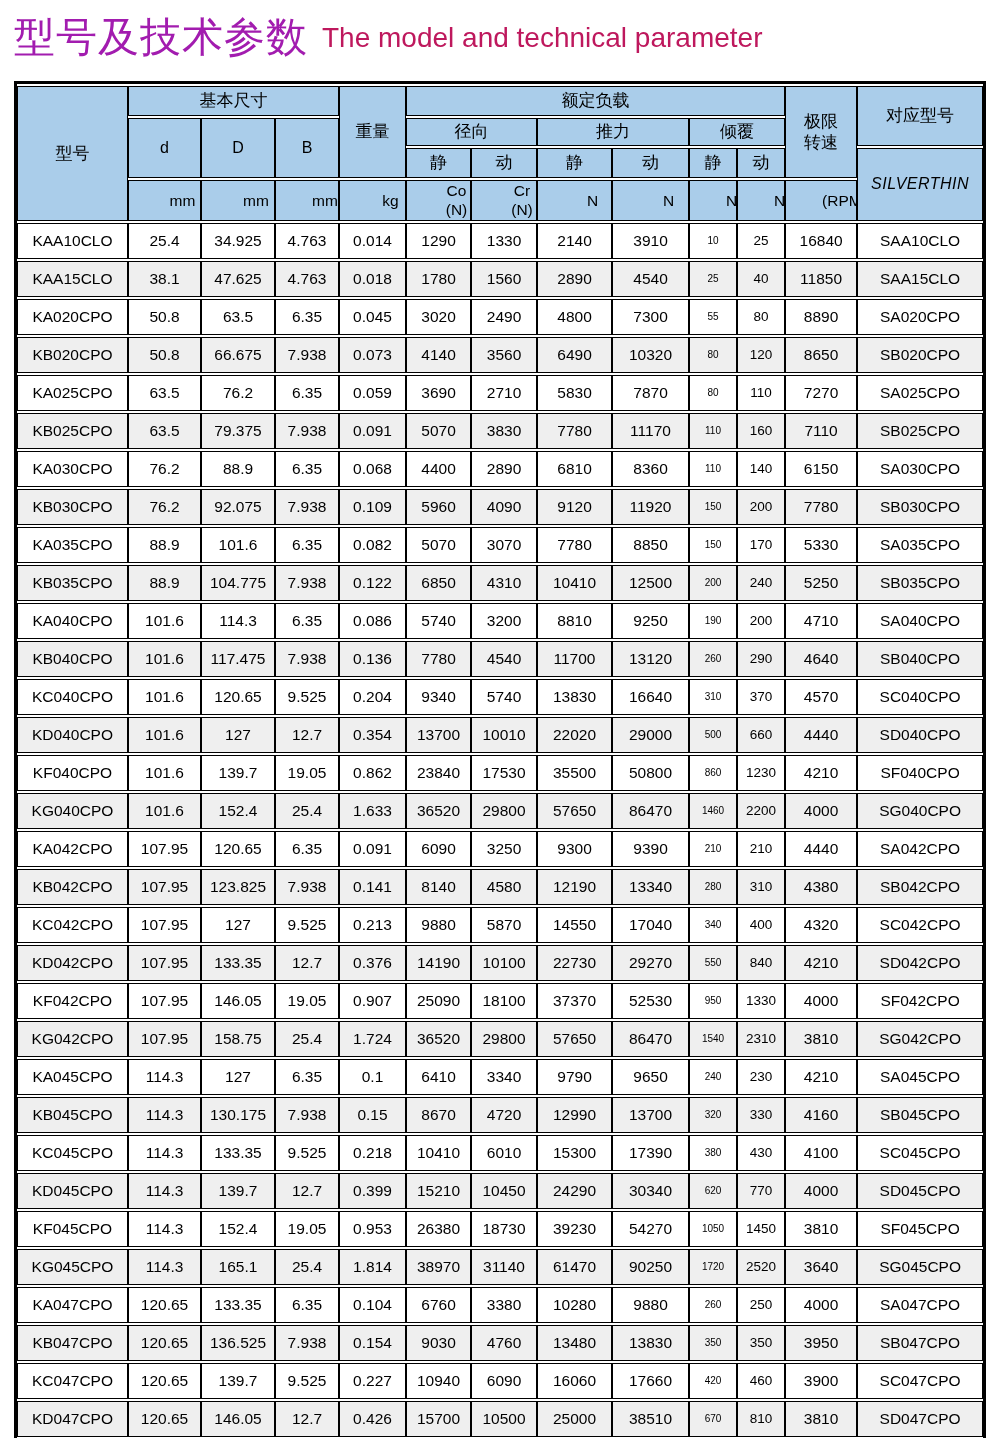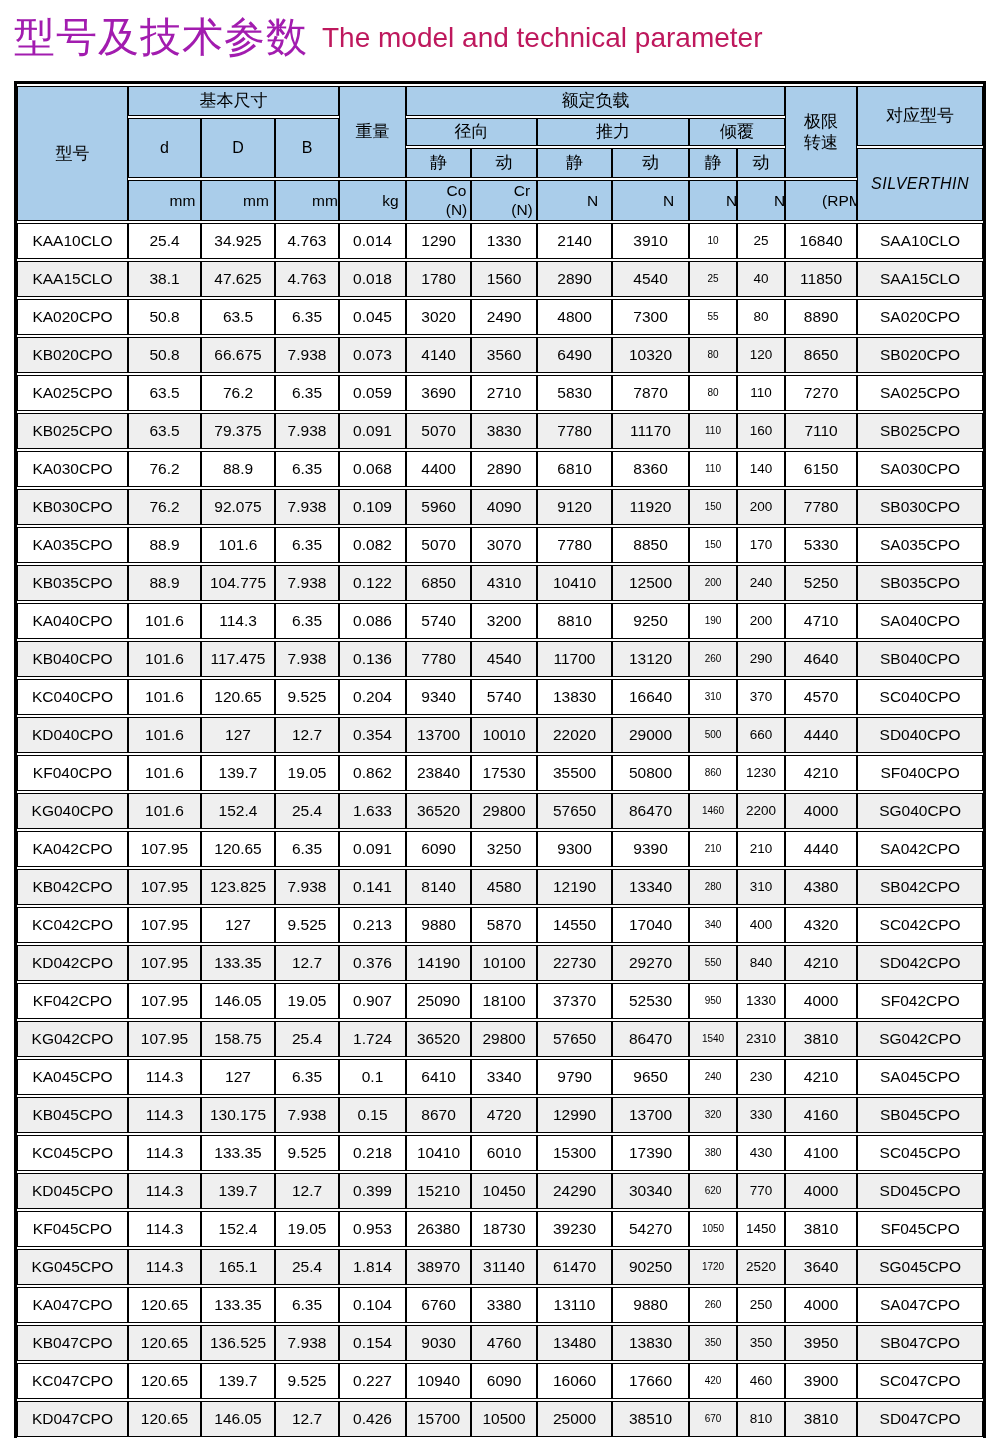--- a/index.html
+++ b/index.html
@@ -564,21 +564,21 @@
           <td>SG045CPO</td>
         </tr>
         <tr>
           <td>KA047CPO</td>
           <td>120.65</td>
           <td>133.35</td>
           <td>6.35</td>
           <td>0.104</td>
           <td>6760</td>
           <td>3380</td>
-          <td>13110</td>
+          <td>10280</td>
           <td>9880</td>
           <td>260</td>
           <td>250</td>
           <td>4000</td>
           <td>SA047CPO</td>
         </tr>
         <tr>
           <td>KB047CPO</td>
           <td>120.65</td>
           <td>136.525</td>

